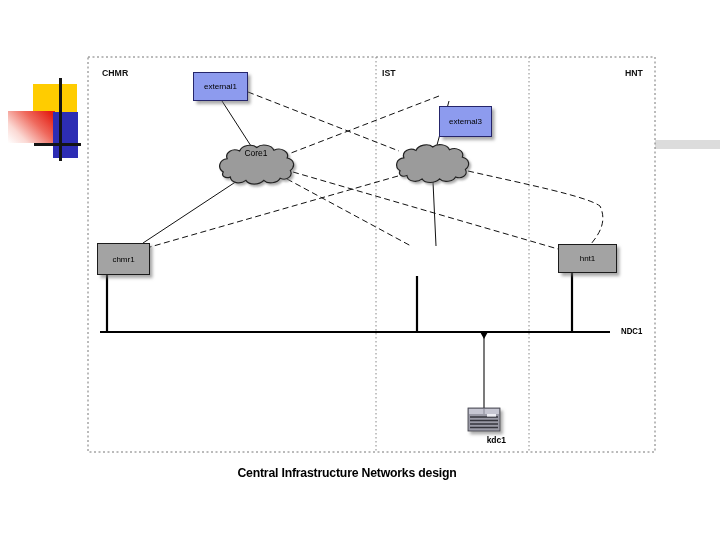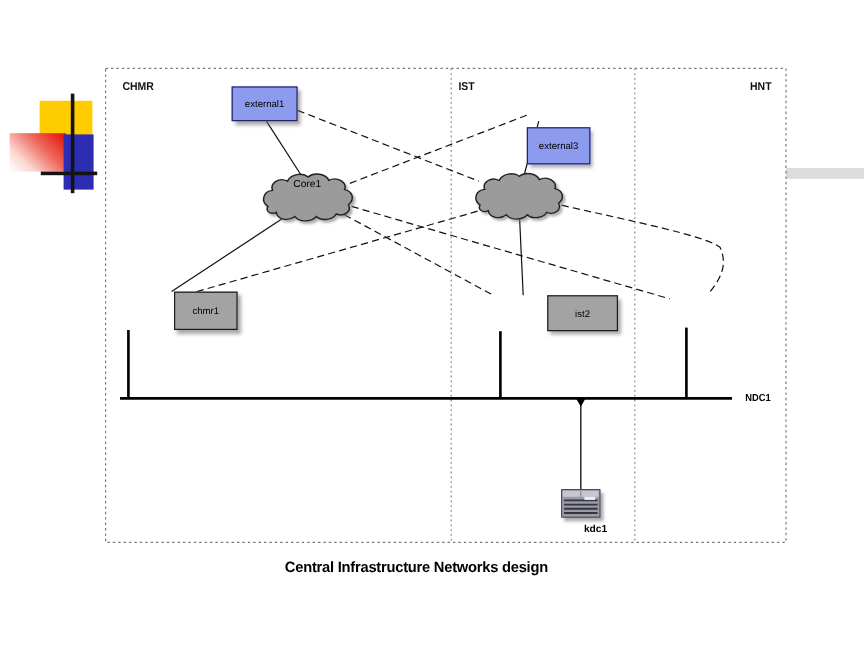--- a/index.html
+++ b/index.html
@@ -11,21 +11,21 @@
   .zone-label{
     position:absolute;font-size:9.5px;font-weight:bold;letter-spacing:0px;color:#111;
     transform:scaleX(0.92);transform-origin:left;
   }
   .node-box{
     position:absolute;border:1px solid #1b1b1b;display:flex;align-items:center;justify-content:center;
     font-size:8px;color:#000;box-shadow:2.5px 3px 3px rgba(110,110,110,0.6);
     box-sizing:border-box;
   }
   .node-blue{background:#8d9bee;border-color:#25256b;}
-  .node-gray{background:#a3a3a3;border-color:#1b1b1b;margin-left:48px;}
+  .node-gray{background:#a3a3a3;border-color:#1b1b1b;}
   .cloud-label{
     position:absolute;display:flex;align-items:center;justify-content:center;
     font-size:8.5px;color:#000;pointer-events:none;
   }
   .small-bold{position:absolute;font-size:8.5px;font-weight:bold;color:#000;}
   #page-title{
     position:absolute;left:167px;top:466px;width:360px;text-align:center;
     font-size:12.5px;font-weight:bold;letter-spacing:-0.2px;color:#000;
     transform:scaleX(0.98);
   }
@@ -111,22 +111,22 @@
 
   <div class="node-box node-blue" style="left:193px;top:72px;width:55px;height:29px;">
     <span>external1</span>
   </div>
   <div class="node-box node-blue" style="left:439px;top:70px;width:53px;height:31px;margin-top:36px;">
     <span>external3</span>
   </div>
   <div class="node-box node-gray" style="left:97px;top:243px;width:53px;height:32px;">
     <span>chmr1</span>
   </div>
-  <div class="node-box node-gray" style="left:408px;top:246px;width:59px;height:30px;">
-    <span>ist2</span>
+  <div class="node-box node-gray" style="left:558px;top:244px;width:59px;height:29px;">
+    <span>hnt1</span>
   </div>
 
   <div class="cloud-label" style="left:218px;top:142px;width:76px;height:22px;">Core1</div>
 
   <div class="small-bold" style="left:621px;top:326px;transform:scaleX(0.92);transform-origin:left;">NDC1</div>
   <div class="small-bold" style="left:462px;top:435px;width:44px;text-align:right;">kdc1</div>
 
   <div id="page-title">Central Infrastructure Networks design</div>
 
 </div>

